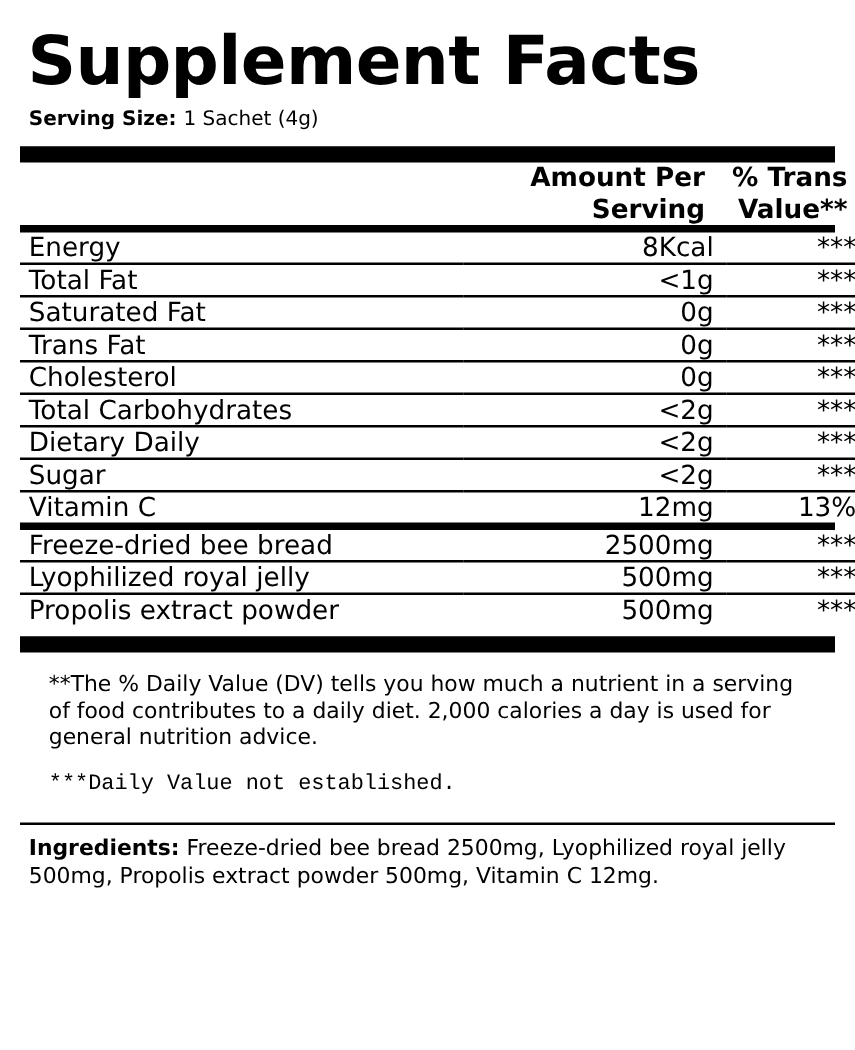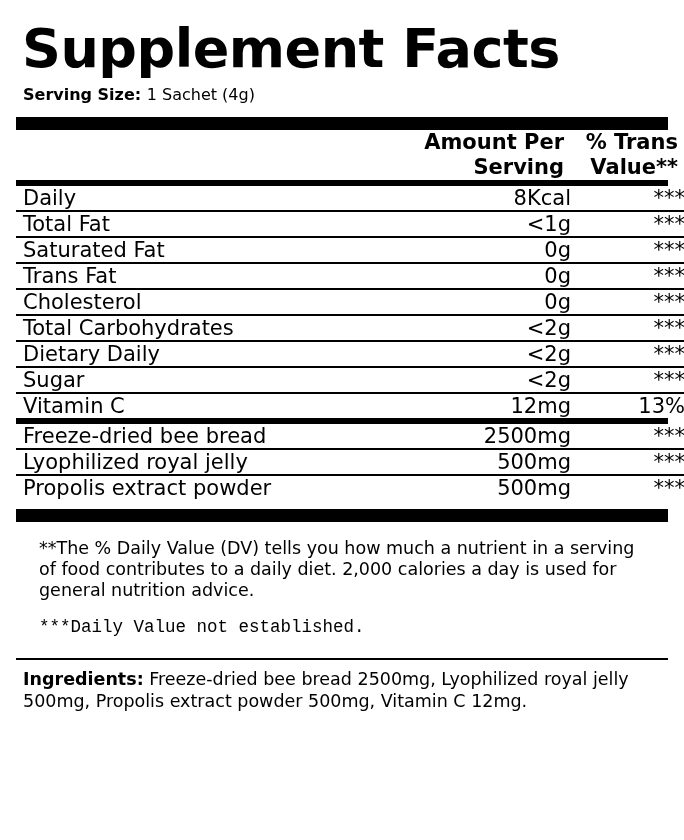--- a/index.html
+++ b/index.html
@@ -140,21 +140,21 @@
       </td>
     </tr>
   </tbody>
     </table>
 
   <div class="rule-med"></div>
 
   <table class="facts">
     <tbody>
         <tr class="nut-row first">
-      <td class="col-name">Daily</td>
+      <td class="col-name">Energy</td>
       <td class="col-amt">8Kcal</td>
       <td class="col-dv stars">***</td>
     </tr>
     <tr class="nut-row">
       <td class="col-name">Total Fat</td>
       <td class="col-amt">&lt;1g</td>
       <td class="col-dv stars">***</td>
     </tr>
     <tr class="nut-row">
       <td class="col-name">Saturated Fat</td>

